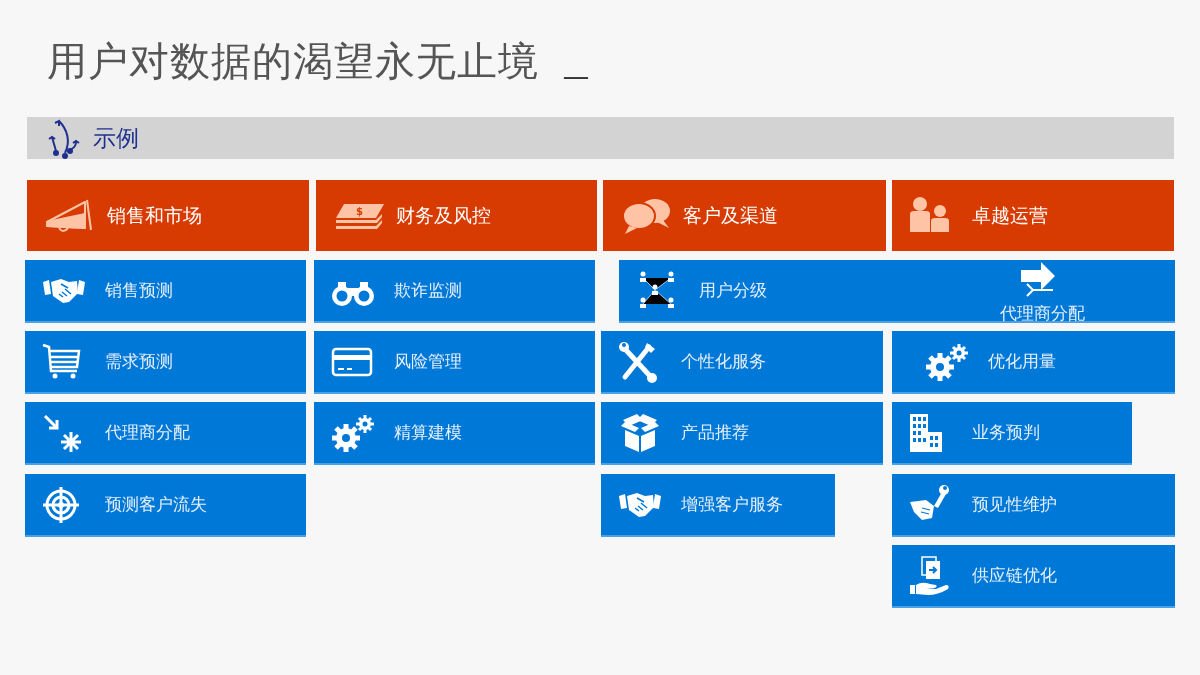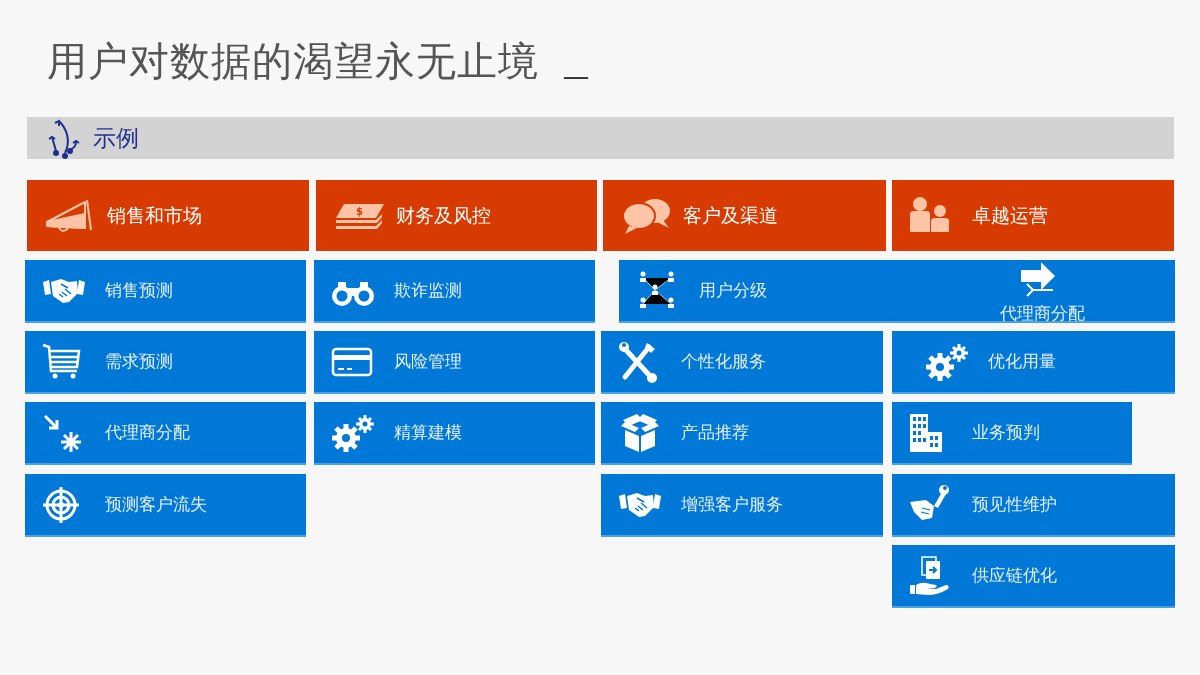--- a/index.html
+++ b/index.html
@@ -253,21 +253,21 @@
           <path d="M40 8 L26 2 L20 8 L34 14 Z"></path>
           <path d="M8 18 L22 24 L22 40 L8 34 Z"></path>
           <path d="M38 18 L24 24 L24 40 L38 34 Z"></path>
           <path d="M4 14 L18 20 L22 16 L8 10 Z"></path>
           <path d="M42 14 L28 20 L24 16 L38 10 Z"></path>
         </g>
       </svg>
   </span>
   <span class="lb">产品推荐</span>
 </div>
-<div class="tile item" style="left:601px;width:282px;top:474px;">
+<div class="tile item" style="left:601px;width:234px;top:474px;">
   <span class="ic">
     <svg width="46" height="42" viewBox="0 0 46 42">
         <g fill="#fff">
           <path d="M2 12 L8 10 L10 24 L4 25 Z"></path>
           <path d="M44 12 L38 10 L36 24 L42 25 Z"></path>
           <path d="M10 12 L20 9 L28 12 L36 11 L37 23 L28 32 L22 33 L12 26 Z"></path>
         </g>
         <g stroke="#0078d7" stroke-width="1.5" fill="none">
           <path d="M20 14 L27 18"></path>
           <path d="M18 24 L22 27"></path>

